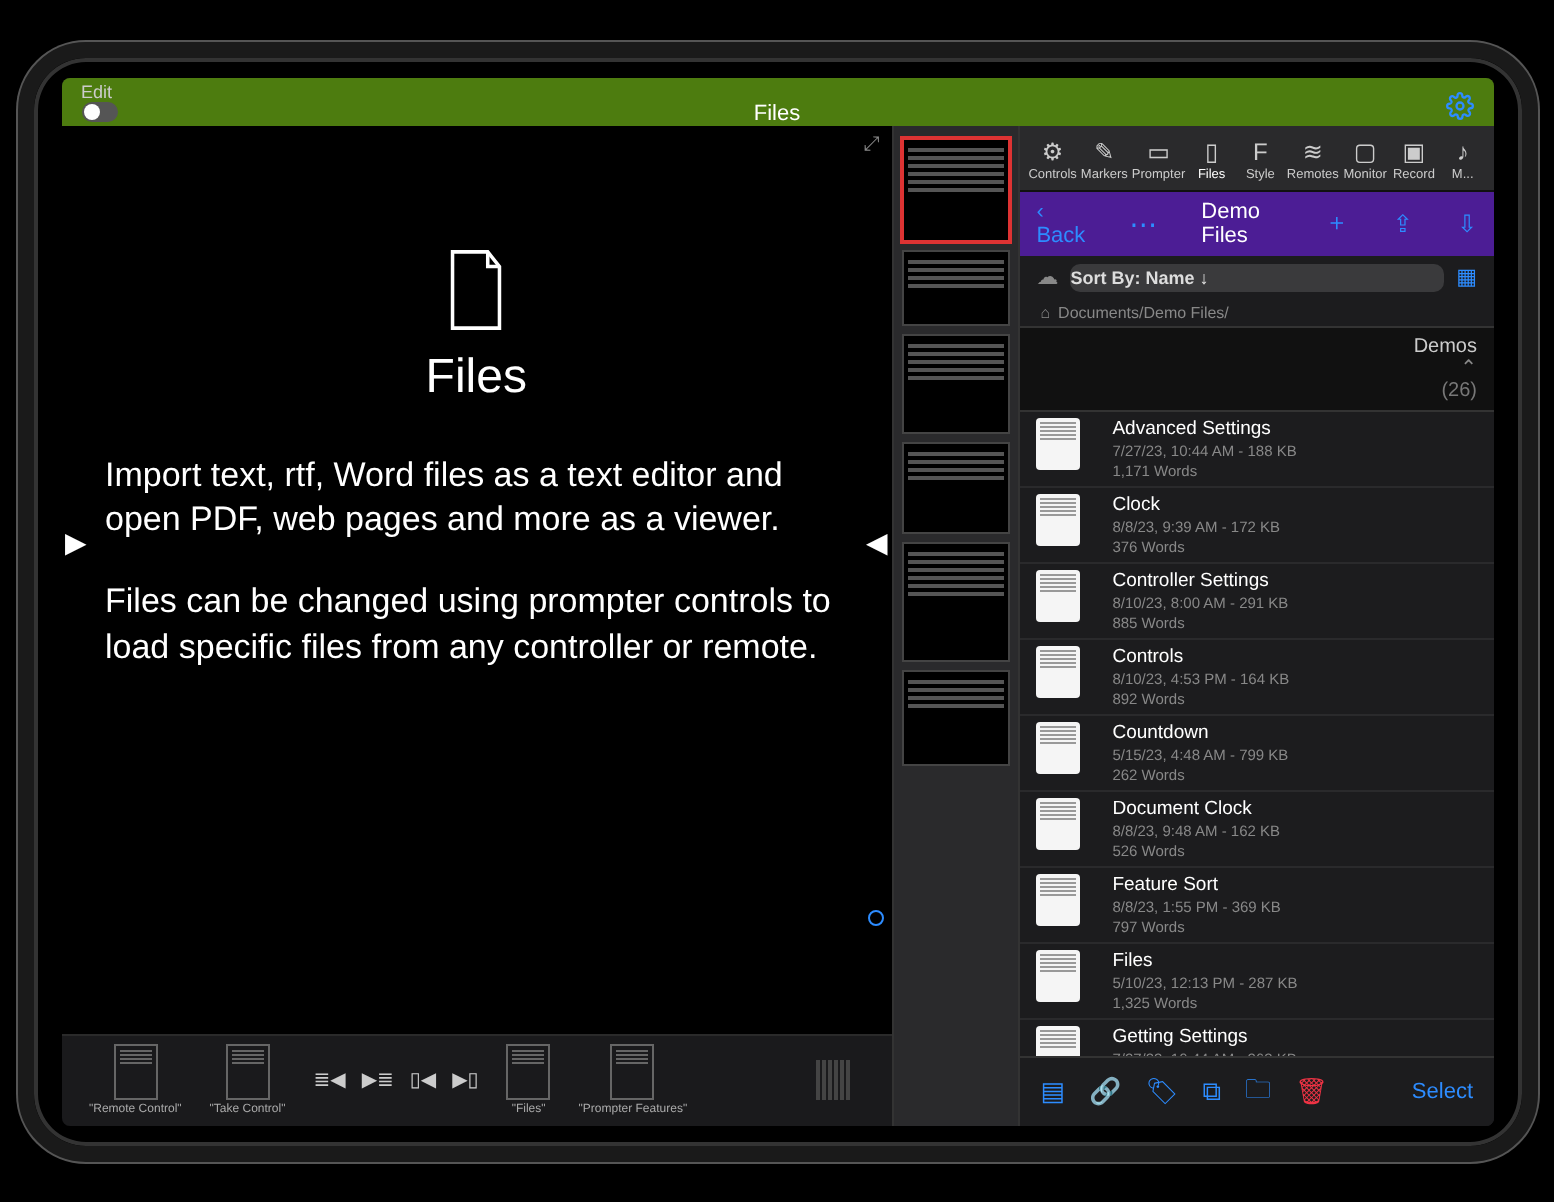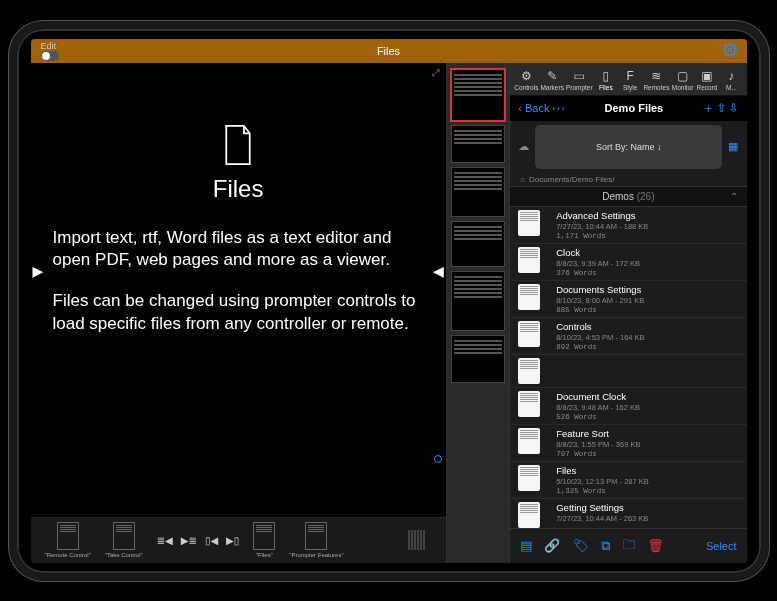--- a/index.html
+++ b/index.html
@@ -23,23 +23,23 @@
     position: absolute;
     top: 10px; left: 14px; right: 14px; bottom: 10px;
     background: #1c1c1e;
     border-radius: 4px;
     display: flex;
     flex-direction: column;
     overflow: hidden;
   }
   .titlebar {
     height: 24px;
-    background: #a16207;
+    background: #4d7c0f;
     display: flex;
-    align-items: center;
+    align-items: flex-end;
     position: relative;
     color: #fff;
     font-size: 11px;
   }
   .titlebar .edit { position: absolute; left: 10px; top: 2px; font-size: 9px; color: #ccc; }
   .titlebar .toggle {
     position: absolute; left: 10px; top: 12px;
     width: 18px; height: 10px; border-radius: 6px; background: #555;
   }
   .titlebar .toggle::after {
@@ -150,66 +150,66 @@
     background:#2a2a2c;
     border-bottom:1px solid #111;
   }
   .top-icon {
     flex:1; display:flex; flex-direction:column; align-items:center;
     color:#ccc; font-size:6.5px; gap:1px; padding:2px 0;
   }
   .top-icon.active { color:#fff; }
   .top-icon svg, .top-icon .glyph { height:14px; color:#ccc; }
   .nav-row {
-    display:flex; align-items:center; padding:4px 8px; gap:2px;
-    background:#000000;
+    display:flex; align-items:center; padding:4px 8px; gap:22px;
+    background:#4c1d95;
   }
   .nav-row .back { color:#2d8cff; font-size:11px; }
   .nav-row .dots { color:#2d8cff; font-size:14px; }
-  .nav-row .ntitle { margin:0 auto; font-size:11px; font-weight:700; color:#fff; }
+  .nav-row .ntitle { margin:0 auto; font-size:11px; font-weight:400; color:#fff; }
   .nav-row .action { color:#2d8cff; font-size:12px; }
   .search-row { padding: 4px 8px; }
   .search-input {
     width:100%; background:#0f0f10; border:none; border-radius:6px;
     padding:4px 8px 4px 22px; color:#888; font-size:10px;
     position:relative;
   }
   .search-wrap { position:relative; }
   .search-wrap .sicon { position:absolute; left:6px; top:4px; color:#888; font-size:10px; }
   .sort-row {
     display:flex; align-items:center; gap:6px; padding:4px 8px;
   }
   .cloud-icon { color:#888; font-size:11px; }
   .sort-btn {
-    flex:1; background:#3a3a3c; border-radius:5px; text-align:center;
-    padding:17px 0; font-size:9px; color:#ddd;
+    flex:1; background:#3a3a3c; border-radius:5px; text-align:left;
+    padding:2px 0; font-size:9px; color:#ddd;font-weight:bold;
   }
   .mode-icon { color:#2d8cff; font-size:11px; }
   .breadcrumb { padding:2px 10px; font-size:8px; color:#888; display:flex; gap:4px; align-items:center;}
   .section-header {
-    display:flex; align-items:flex-start; justify-content:center;
+    display:flex; align-items:flex-end; justify-content:center;
     padding:4px 8px; background:#111; font-size:10px; color:#ccc;
-    position:relative; border-top:1px solid #333; border-bottom:1px solid #333;
+    position:relative; border-top:1px solid #333; border-bottom:1px solid #333;flex-direction:column;
   }
   .section-header .count { color:#777; }
   .section-header .chev { position:absolute; right:8px; color:#888; }
   .file-list { flex:1; overflow:hidden; }
   .file-row {
     display:flex; gap:16px; padding:3px 8px;
     border-bottom:1px solid #2a2a2c;
   }
   .file-thumb {
     width:22px; height:26px; background:#f5f5f5; border-radius:2px;
     flex:0 0 auto; padding:2px; display:flex; flex-direction:column; gap:1px;
   }
   .file-thumb span { height:1px; background:#999; }
   .file-info { display:flex; flex-direction:column; gap:1px; overflow:hidden;}
   .file-name { font-size:9.5px; color:#fff; white-space:nowrap; }
   .file-meta { font-size:7.5px; color:#888; white-space:nowrap; }
-  .file-sub { font-size:7.5px; color:#888;font-family:Liberation Mono, monospace; }
+  .file-sub { font-size:7.5px; color:#888; }
   .bottom-actions {
     display:flex; align-items:center; gap:12px; padding:6px 10px;
     background:#1c1c1e; border-top:1px solid #333;
   }
   .bottom-actions .ba { color:#2d8cff; font-size:13px; }
   .bottom-actions .trash { color:#e34; }
   .bottom-actions .select { margin-left:auto; color:#2d8cff; font-size:11px; }
   .glyph { font-size:12px; }
 </style>
 </head>
@@ -447,21 +447,21 @@
             </div>
             <div class="file-row">
               <div class="file-thumb">
                 <span></span>
                 <span></span>
                 <span></span>
                 <span></span>
                 <span></span>
               </div>
               <div class="file-info">
-                <div class="file-name">Documents Settings</div>
+                <div class="file-name">Controller Settings</div>
                 <div class="file-meta">8/10/23, 8:00 AM - 291 KB</div>
                 <div class="file-sub">885 Words</div>
               </div>
             </div>
             <div class="file-row">
               <div class="file-thumb">
                 <span></span>
                 <span></span>
                 <span></span>
                 <span></span>
@@ -473,20 +473,25 @@
                 <div class="file-sub">892 Words</div>
               </div>
             </div>
             <div class="file-row">
               <div class="file-thumb">
                 <span></span>
                 <span></span>
                 <span></span>
                 <span></span>
                 <span></span>
+              </div>
+              <div class="file-info">
+                <div class="file-name">Countdown</div>
+                <div class="file-meta">5/15/23, 4:48 AM - 799 KB</div>
+                <div class="file-sub">262 Words</div>
               </div>
             </div>
             <div class="file-row">
               <div class="file-thumb">
                 <span></span>
                 <span></span>
                 <span></span>
                 <span></span>
                 <span></span>
               </div>

